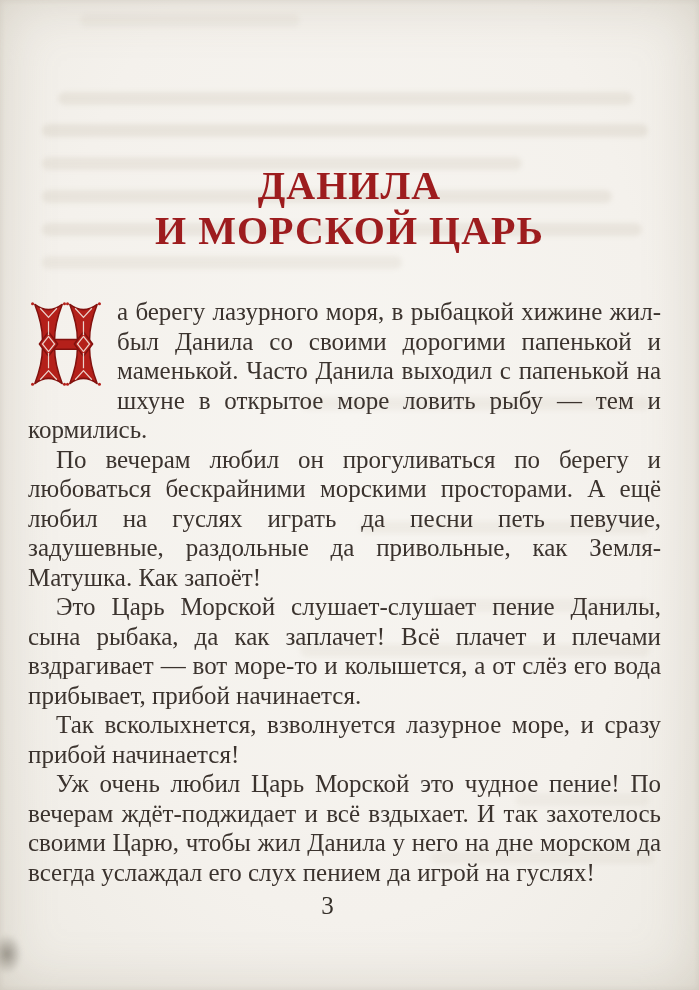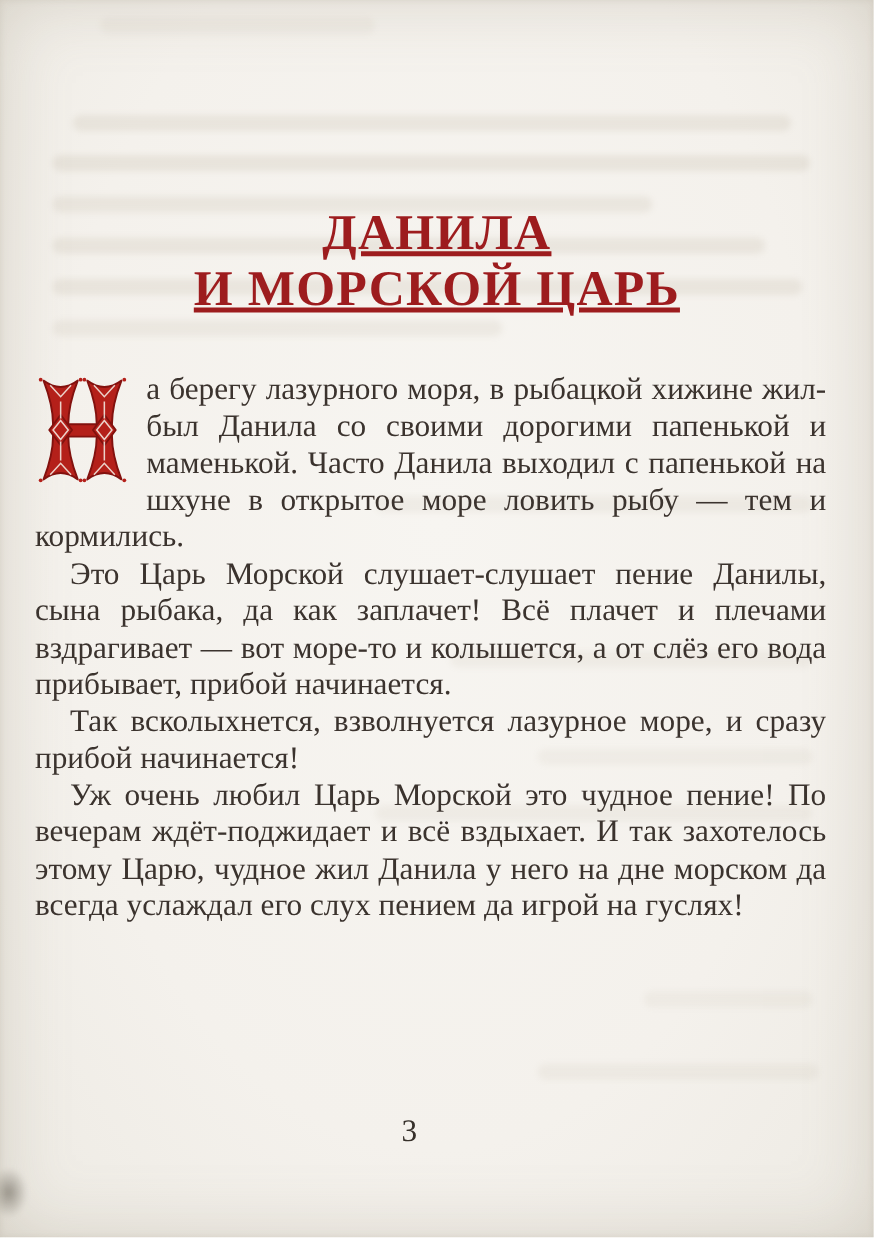--- a/index.html
+++ b/index.html
@@ -28,21 +28,20 @@
   }
   .title {
     position:relative; z-index:2;
     margin:163px 0 0 0;
     text-align:center;
     color:#9d1c1e;
     font-weight:bold;
     font-size:40px; line-height:45px;
     letter-spacing:1px;
     text-transform:uppercase;
-    text-decoration:underline;
   }
   .title .tline { display:block; }
   .body-text {
     position:relative; z-index:2;
     margin:44px 38px 0 28px;
     color:#3b332e;
     font-size:25px; line-height:29.5px;
     text-align:justify;
   }
   .body-text p { margin:0; text-indent:28px; }
@@ -118,20 +117,21 @@
             <circle cx="52" cy="3" r="2"></circle>
               <circle cx="94" cy="3" r="2"></circle>
             <circle cx="6" cy="109" r="2"></circle>
               <circle cx="48" cy="109" r="2"></circle>
             <circle cx="52" cy="109" r="2"></circle>
               <circle cx="94" cy="109" r="2"></circle>
           </g>
         </svg>
       </span><span>а берегу лазурного моря, в рыбацкой хижине жил-был Данила со своими дорогими папенькой и маменькой. Часто Данила выходил с папенькой на шхуне в открытое море ловить рыбу — тем и кормились.</span>
     </p>
+    <p>По вечерам любил он прогуливаться по берегу и любоваться бескрайними морскими просторами. А ещё любил на гуслях играть да песни петь певучие, задушевные, раздольные да привольные, как Земля-Матушка. Как запоёт!</p>
     <p>Это Царь Морской слушает-слушает пение Данилы, сына рыбака, да как заплачет! Всё плачет и плечами вздрагивает — вот море-то и колышется, а от слёз его вода прибывает, прибой начинается.</p>
     <p>Так всколыхнется, взволнуется лазурное море, и сразу прибой начинается!</p>
-    <p>Уж очень любил Царь Морской это чудное пение! По вечерам ждёт-поджидает и всё вздыхает. И так захотелось этому Царю, чудное жил Данила у него на дне морском да всегда услаждал его слух пением да игрой на гуслях!</p>
+    <p>Уж очень любил Царь Морской это чудное пение! По вечерам ждёт-поджидает и всё вздыхает. И так захотелось своими Царю, чтобы жил Данила у него на дне морском да всегда услаждал его слух пением да игрой на гуслях!</p>
   </div>
 
   <div class="pagenum">3</div>
 
 </div>
 
 </body></html>

